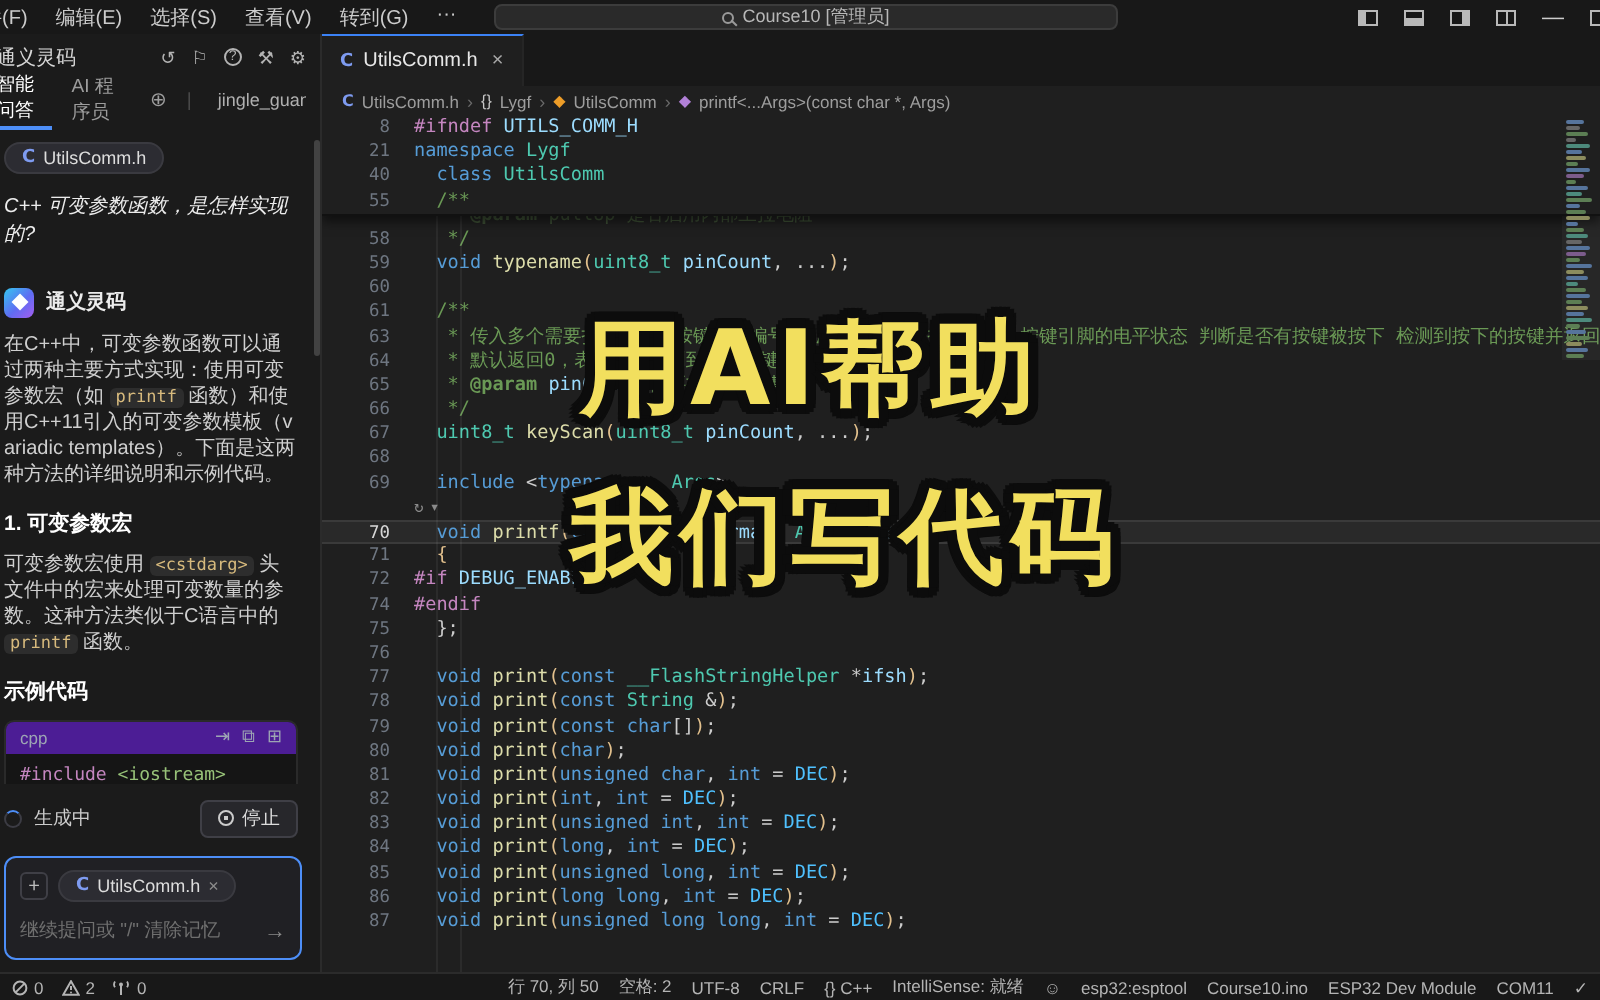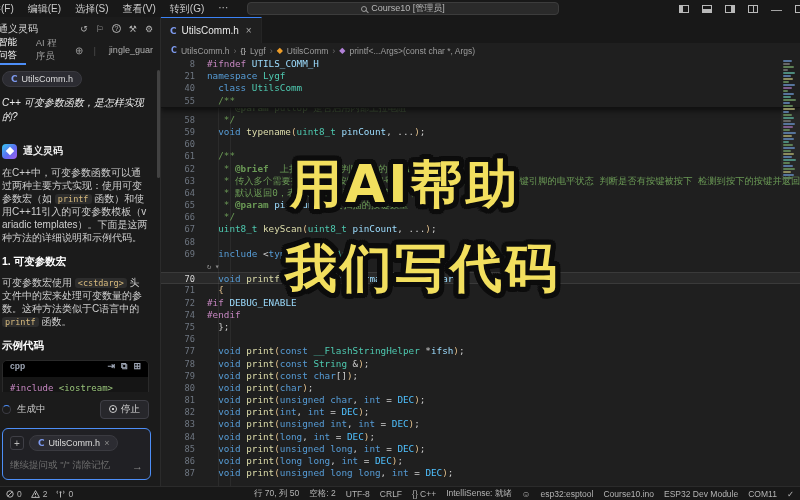--- a/index.html
+++ b/index.html
@@ -51,21 +51,21 @@
   .question { margin-top:9px; font-size:10px; color:#ececec;font-style:italic; }
   .asst-head { margin-top:20px; display:flex; align-items:center; gap:6px; }
   .logo { width:15px; height:15px; border-radius:4px; background:linear-gradient(135deg,#35c8f0,#5f6cf2 55%,#a45ef0); position:relative; }
   .logo::after { content:""; position:absolute; left:4.5px; top:4.5px; width:6px; height:6px; background:#ffffff; transform:rotate(45deg); }
   .asst-name { font-size:10px; font-weight:bold; color:#ececec; }
   .para { margin-top:7px; font-size:10px; line-height:1.3; color:#cfcfcf; word-break:break-all; }
   .icode { background:#2d2d2d; border-radius:3px; padding:0 3px; font-family:"DejaVu Sans Mono",monospace;
            font-size:8.5px; color:#d7ba7d; }
   .h3 { margin-top:11px; font-size:10.5px; font-weight:bold; color:#ffffff; }
   .codeblock { margin-top:7px; background:#151515; border:1px solid #2a2a2a; border-radius:5px; overflow:hidden; }
-  .cb-head { height:16px; background:#000000; display:flex; padding:0 7px; font-size:8.5px; color:#9da5b4;font-weight:bold; }
+  .cb-head { height:16px; background:#4c1d95; display:flex; align-items:center; padding:0 7px; font-size:8.5px; color:#9da5b4; }
   .cb-icons { margin-left:auto; display:flex; gap:6px; font-size:9px; color:#9da5b4; }
   .cb-code { padding:5px 7px 6px 7px; font-family:"DejaVu Sans Mono",monospace; font-size:9px; line-height:12px; white-space:pre; }
 
   .gen-row { height:34px; display:flex; align-items:center; padding:0 12px; gap:6px; flex:0 0 auto; }
   .spinner { width:9px; height:9px; border:1.5px solid #3c3c44; border-top-color:#4d8ef7; border-radius:50%;
              animation:spin 1s linear infinite; }
   @keyframes spin { to { transform:rotate(360deg);} }
   .gen-label { font-size:9.5px; color:#cccccc; }
   .stop-btn { margin-left:auto; display:flex; align-items:center; gap:4px; background:#27272b; border:1px solid #3f3f46;
               border-radius:4px; padding:2px 8px; font-size:9.5px; color:#dddddd; }
@@ -287,21 +287,20 @@
             <div class="crow"><span class="ln">55</span><span class="c">  /**</span></div>
           </div>
         <div class="dimrow" id="dimrow">
             <div class="crow"><span class="c">   * </span><span class="cb">@param</span><span class="c"> pullUp 是否启用内部上拉电阻</span></div>
           </div>
         <div id="code-rows">
             <div class="crow"><span class="ln">58</span><span class="c">   */</span></div>
             <div class="crow"><span class="ln">59</span><span class="k">  void </span><span class="f">typename</span><span class="g">(</span><span class="t">uint8_t</span><span class="p"> </span><span class="v">pinCount</span><span class="p">, ...</span><span class="g">)</span><span class="p">;</span></div>
             <div class="crow"><span class="ln">60</span></div>
             <div class="crow"><span class="ln">61</span><span class="c">  /**</span></div>
-            <div class="crow"><span class="ln">62</span><span class="c">   * </span><span class="cb">@brief</span><span class="c">  上拉按键扫描 判断指定的按键是否被按下</span></div>
             <div class="crow"><span class="ln">63</span><span class="c">   * 传入多个需要扫描检测的按键引脚编号 每次调用时依次扫描每一个按键引脚的电平状态 判断是否有按键被按下 检测到按下的按键并返回。</span></div>
             <div class="crow"><span class="ln">64</span><span class="c">   * 默认返回0，表示没有检测到任何按键被按下。</span></div>
             <div class="crow"><span class="ln">65</span><span class="c">   * </span><span class="cb">@param</span><span class="c"> </span><span class="v">pinCount</span><span class="c"> 需要扫描的按键数量</span></div>
             <div class="crow"><span class="ln">66</span><span class="c">   */</span></div>
             <div class="crow"><span class="ln">67</span><span class="t">  uint8_t</span><span class="p"> </span><span class="f">keyScan</span><span class="g">(</span><span class="t">uint8_t</span><span class="p"> </span><span class="v">pinCount</span><span class="p">, ...</span><span class="g">)</span><span class="p">;</span></div>
             <div class="crow"><span class="ln">68</span></div>
             <div class="crow"><span class="ln">69</span><span class="k">  include</span><span class="p"> &lt;</span><span class="k">typename</span><span class="p">... </span><span class="t">Args</span><span class="p">&gt;</span></div>
             <div class="crow"><span class="gutter-icons">↻▾</span></div>
             <div class="crow cur"><span class="ln">70</span><span class="k">  void </span><span class="f">printf</span><span class="g">(</span><span class="k">const</span><span class="p"> </span><span class="k">char</span><span class="p"> *</span><span class="v">format</span><span class="p">, </span><span class="t">Args</span><span class="p">... </span><span class="v">args</span><span class="g">)</span></div>
             <div class="crow"><span class="ln">71</span><span class="g">  {</span></div>

